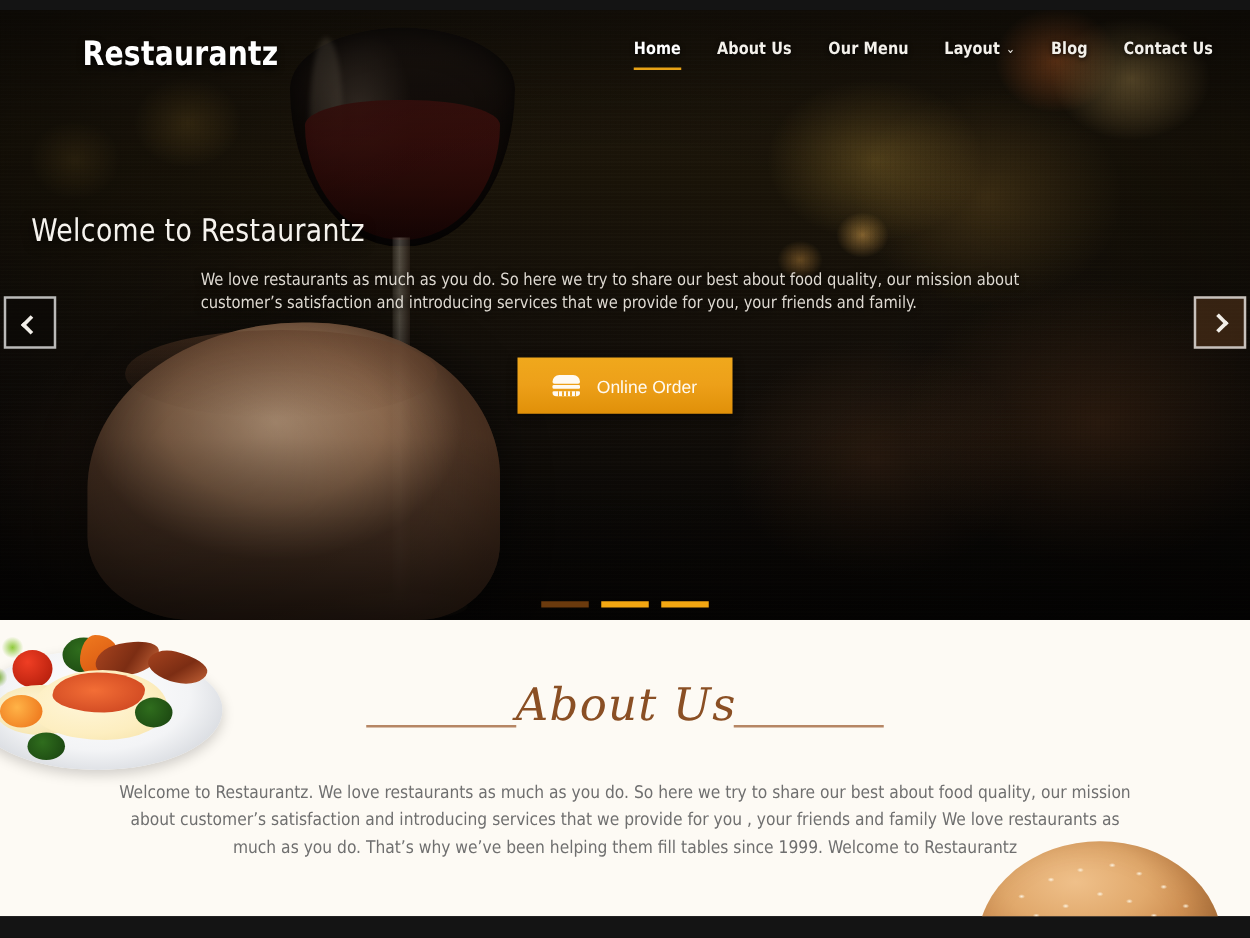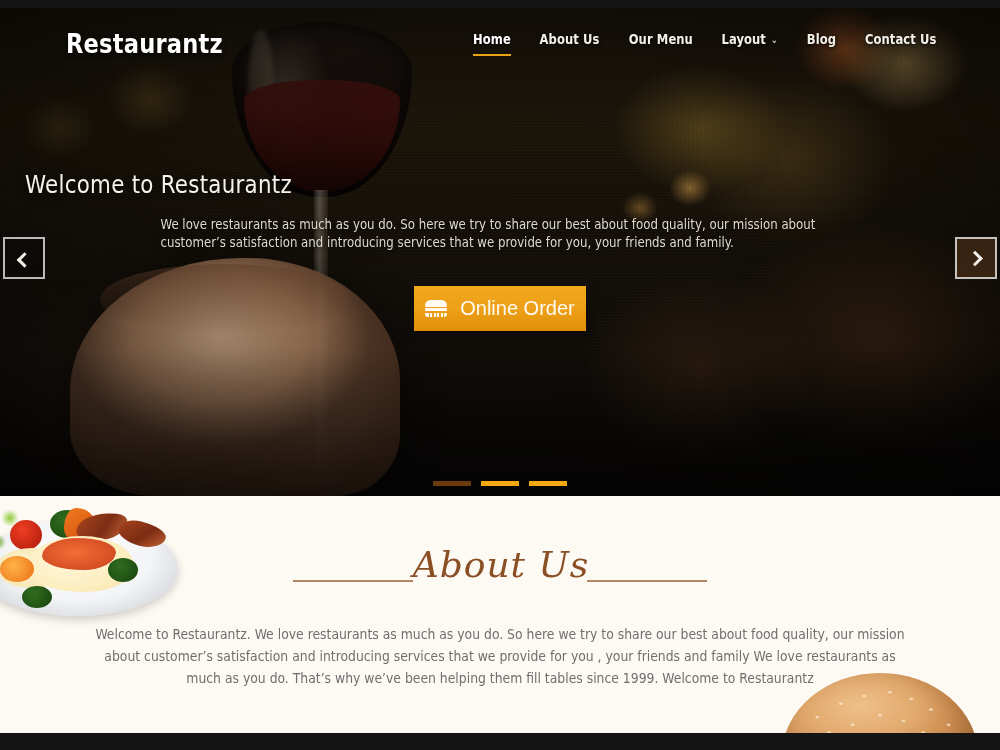--- a/index.html
+++ b/index.html
@@ -107,21 +107,21 @@
   }
   .logo {
     margin-left:66px;
     color:#ffffff;
     font-family:"DejaVu Sans Condensed","Liberation Sans Narrow","Liberation Sans", sans-serif;
     font-weight:700; font-size:27px; letter-spacing:.2px;
     text-shadow:0 2px 6px rgba(0,0,0,.85);
     transform:scaleX(.93); transform-origin:left center;
   }
   .nav {
-    margin-left:auto; margin-right:62px;
+    margin-left:auto; margin-right:28px;
     display:flex; align-items:center; gap:26px;
   }
   .nav-item {
     position:relative;
     color:#f3f0ea; font-size:13.5px; font-weight:700;
     font-family:"DejaVu Sans Condensed","Liberation Sans Narrow","Liberation Sans", sans-serif;
     letter-spacing:.1px; white-space:nowrap; cursor:pointer;
     text-shadow:0 1px 4px rgba(0,0,0,.9);
     transform:scaleX(.95);
     padding-bottom:9px;
@@ -152,21 +152,21 @@
     margin:16px auto 0; width:700px;
     color:#ded9d1; font-size:13.5px; line-height:18px;
     font-family:"DejaVu Sans Condensed","Liberation Sans Narrow","Liberation Sans", sans-serif;
     text-shadow:0 1px 6px rgba(0,0,0,.85);
     transform:scaleX(.97);
   }
   .order-btn {
     position:absolute; left:414px; top:286px; width:172px; height:45px; z-index:6;
     display:flex; align-items:center; justify-content:center; gap:13px;
     background:linear-gradient(180deg,#f0a81c 0%, #eda019 48%, #e09008 100%);
-    color:#fffaf0; font-size:20px; cursor:pointer;
+    color:#fffaf0; font-size:14px; cursor:pointer;
     box-shadow:0 2px 8px rgba(0,0,0,.45);
   }
   .burger-ico { width:22px; height:17px; position:relative; display:block; }
   .burger-ico i {
     position:absolute; left:0; display:block; background:#fffaf2; border-radius:2px;
   }
   .burger-ico .b-top { top:0; width:22px; height:7px; border-radius:7px 7px 2px 2px; }
   .burger-ico .b-mid { top:8px; width:22px; height:3px; border-radius:1px; }
   .burger-ico .b-bot { top:12.5px; width:22px; height:4.5px; border-radius:1px 1px 3px 3px; }
   .burger-ico .b-dots {

